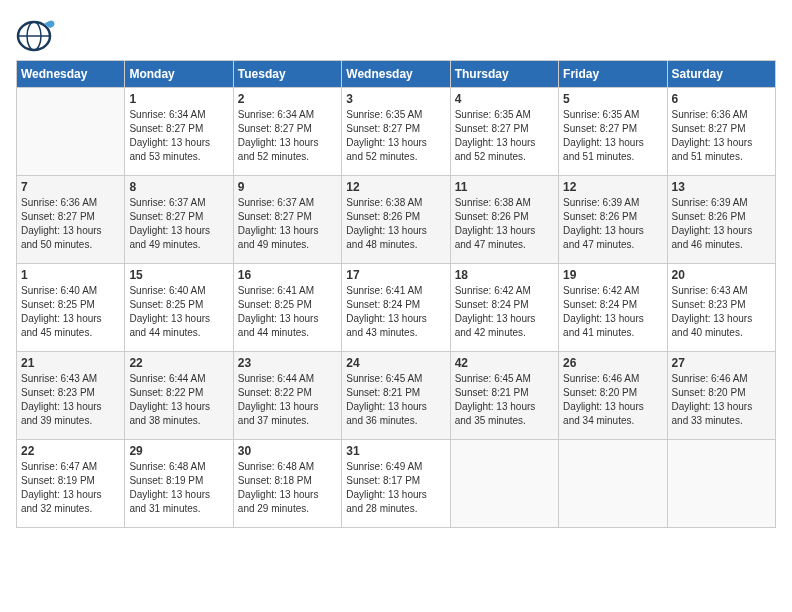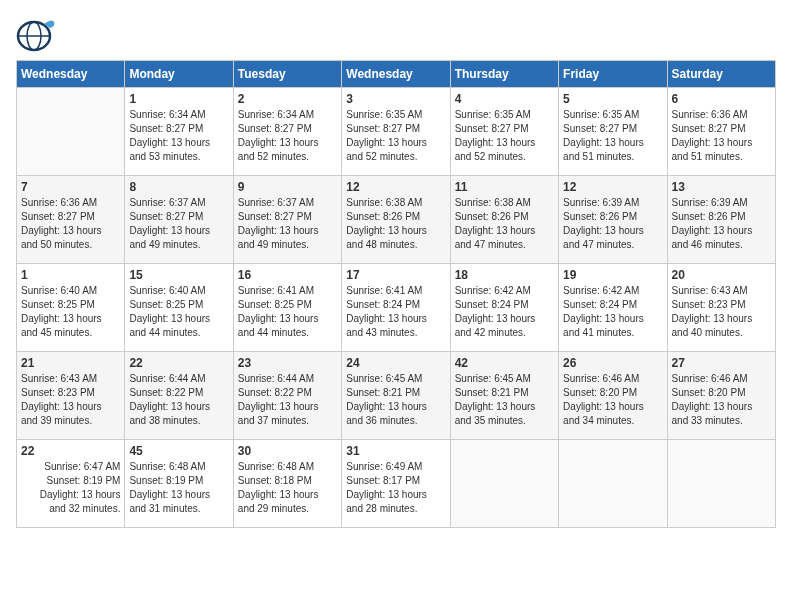--- a/index.html
+++ b/index.html
@@ -311,27 +311,27 @@
           <span class="day-num">27</span>
           <div class="day-info" style="white-space: pre-line;">Sunrise: 6:46 AM
 Sunset: 8:20 PM
 Daylight: 13 hours
 and 33 minutes.</div>
         </td>
       </tr>
       <tr>
         <td>
           <span class="day-num">22</span>
-          <div class="day-info" style="white-space: pre-line; text-align: right;">Sunrise: 6:47 AM
+          <div class="day-info" style="white-space: pre-line;">Sunrise: 6:47 AM
 Sunset: 8:19 PM
 Daylight: 13 hours
 and 32 minutes.</div>
         </td>
         <td>
-          <span class="day-num">45</span>
+          <span class="day-num">29</span>
           <div class="day-info" style="white-space: pre-line;">Sunrise: 6:48 AM
 Sunset: 8:19 PM
 Daylight: 13 hours
 and 31 minutes.</div>
         </td>
         <td>
           <span class="day-num">30</span>
           <div class="day-info" style="white-space: pre-line;">Sunrise: 6:48 AM
 Sunset: 8:18 PM
 Daylight: 13 hours

